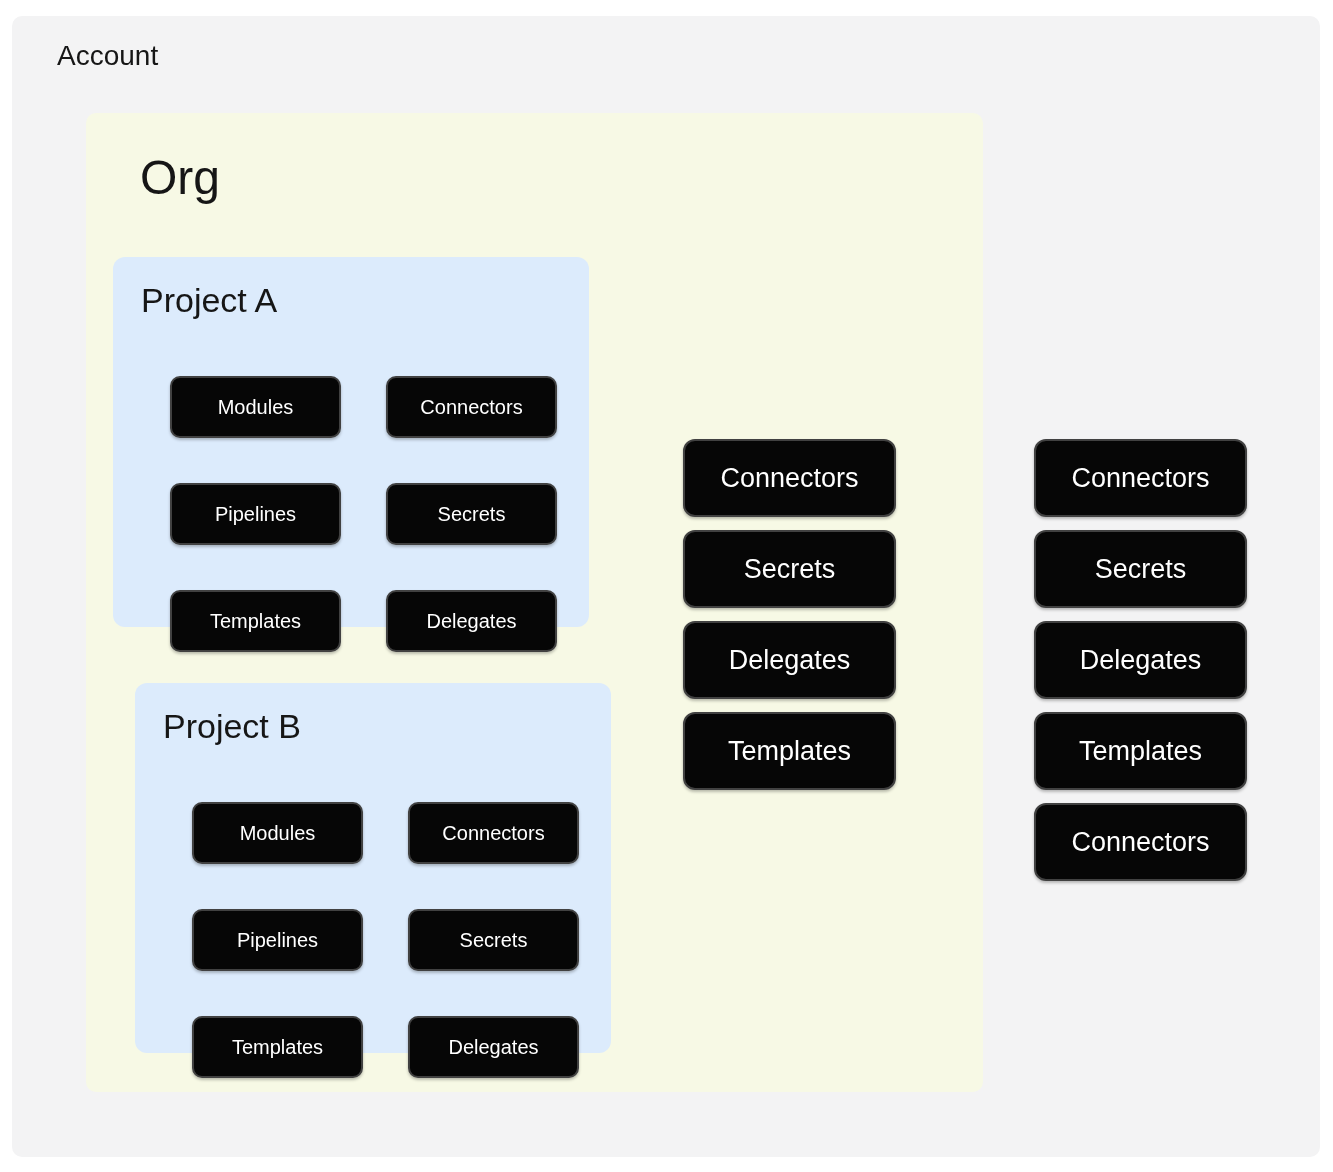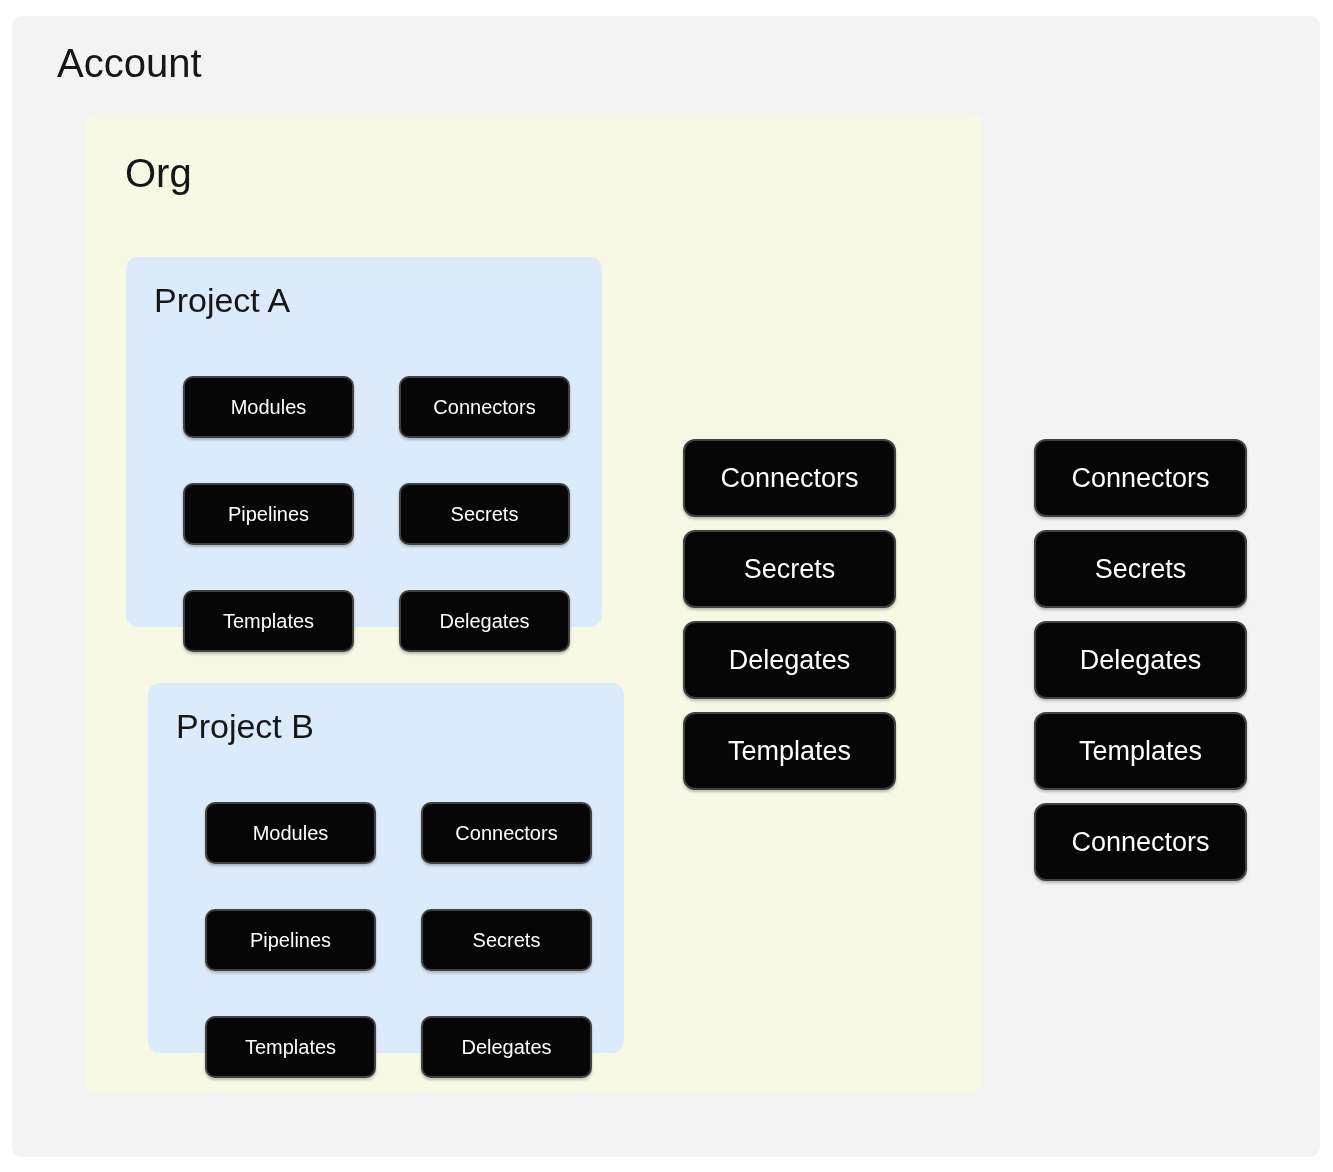--- a/index.html
+++ b/index.html
@@ -27,45 +27,45 @@
     background: #f3f3f4;
   }
   .org-box {
     left: 74px;
     top: 97px;
     width: 897px;
     height: 979px;
     background: #f7f9e5;
   }
   .project-box {
-    left: 40px;
+    left: 27px;
     width: 476px;
     height: 370px;
     background: #dcebfc;
     border-radius: 12px;
   }
   .project-a { top: 144px; }
   .project-b { top: 570px; margin-left: 22px; }
 
   .scope-title {
     position: absolute;
     color: #161616;
     font-weight: 500;
     line-height: 1.15;
     white-space: nowrap;
   }
   .account-title {
     left: 45px;
     top: 24px;
-    font-size: 40px;
+    font-size: 28px;
   }
   .org-title {
-    left: 39px;
+    left: 54px;
     top: 37px;
-    font-size: 40px;
+    font-size: 48px;
   }
   .project-title {
     left: 28px;
     top: 24px;
     font-size: 34px;
   }
 
   .pill {
     background: #060606;
     border: 2px solid #414141;

